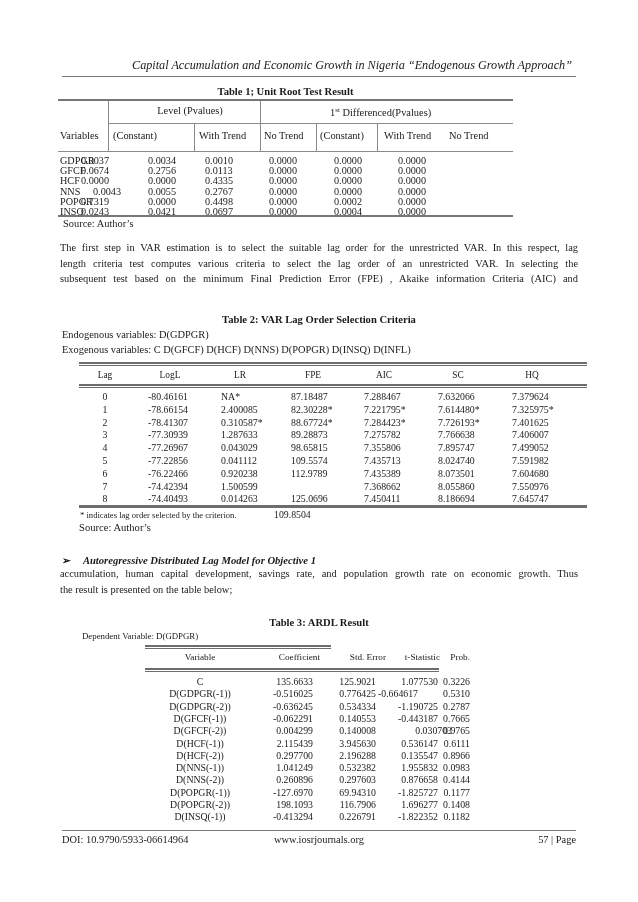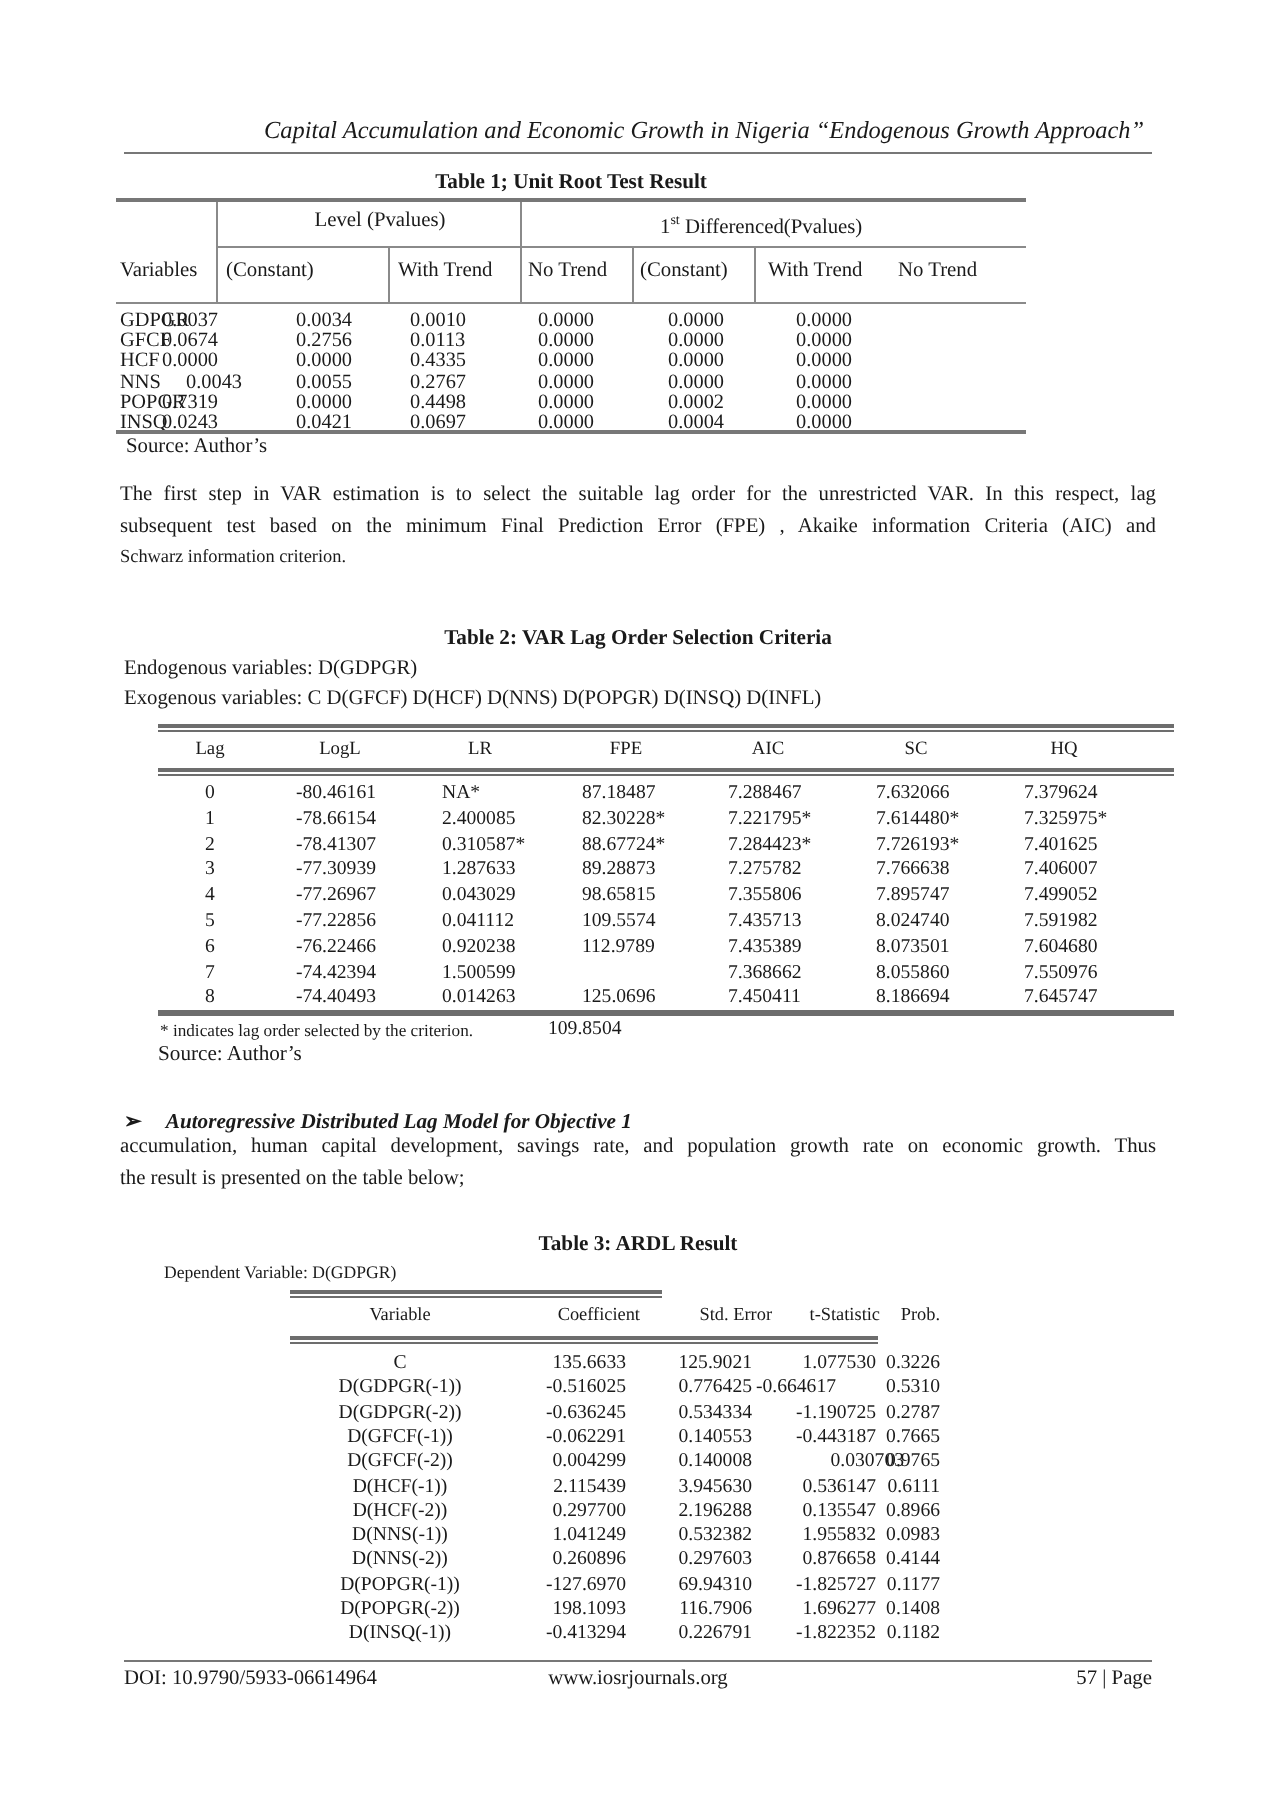--- a/index.html
+++ b/index.html
@@ -101,22 +101,22 @@
     <div class="num" style="left: 205px; top: 206px; font-size: 10.2px; line-height: 11px;">0.0697</div>
     <div class="num" style="left: 269px; top: 206px; font-size: 10.2px; line-height: 11px;">0.0000</div>
     <div class="num" style="left: 334px; top: 206px; font-size: 10.2px; line-height: 11px;">0.0004</div>
     <div class="num" style="left: 398px; top: 206px; font-size: 10.2px; line-height: 11px;">0.0000</div>
   </div>
 <div class="hline" style="left:58px; top:215px; width:455px; height:1.5px; background:#777;"></div>
 <div class="abs small" style="left:63px; top:217px; font-size:10.4px;">Source: Author’s</div>
 
 <div class="abs para" style="top:240px;">
   <div style="text-align:justify; text-align-last:justify;">The first step in VAR estimation is to select the suitable lag order for the unrestricted VAR. In this respect, lag</div>
+  <div style="text-align:justify; text-align-last:justify;">length criteria test computes various criteria to select the lag order of an unrestricted VAR. In selecting the</div>
   <div style="text-align:justify; text-align-last:justify;">subsequent test based on the minimum Final Prediction Error (FPE) , Akaike information Criteria (AIC) and</div>
-  <div class="para-small">Schwarz information criterion.</div>
 </div>
 
 <div class="abs caption" style="left:60px; top:314px; width:518px;">Table 2: VAR Lag Order Selection Criteria</div>
 <div class="abs small" style="left:62px; top:328px; font-size:10.4px;">Endogenous variables: D(GDPGR)</div>
 <div class="abs small" style="left:62px; top:343px; font-size:10.4px;">Exogenous variables: C D(GFCF) D(HCF) D(NNS) D(POPGR) D(INSQ) D(INFL)</div>
 
 <div class="dbl" style="left:79px; top:362px; width:508px;"></div>
 <div id="t2-head">
     <div class="num" style="left: 65px; top: 369px; width: 80px; text-align: center; font-size: 9.4px;">Lag</div>
     <div class="num" style="left: 130px; top: 369px; width: 80px; text-align: center; font-size: 9.4px;">LogL</div>

